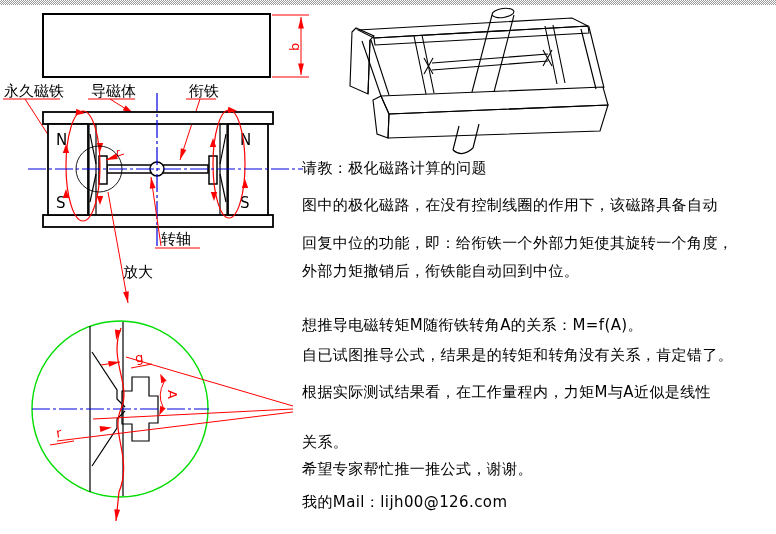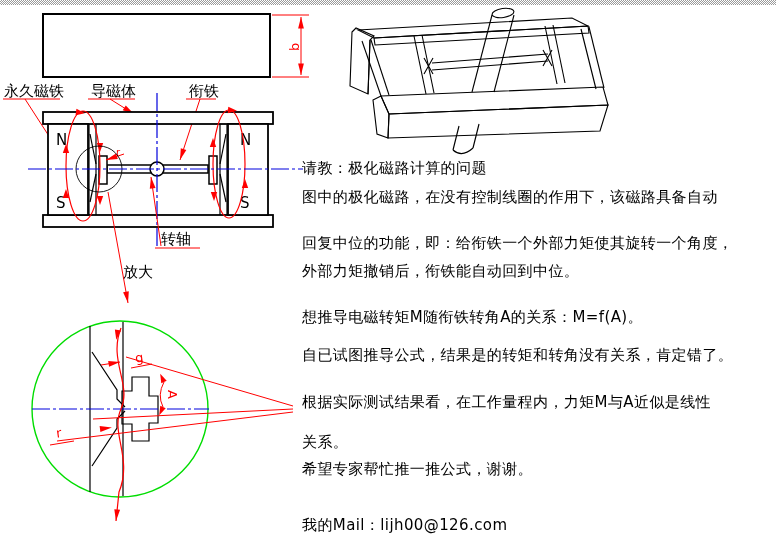--- a/index.html
+++ b/index.html
@@ -179,24 +179,24 @@
       <line x1="492" y1="15" x2="472" y2="92"></line>
       <line x1="514" y1="15" x2="494" y2="92"></line>
       <line x1="459" y1="126" x2="453" y2="150"></line>
       <line x1="479" y1="124" x2="473" y2="148"></line>
       <path d="M453,150 Q462,158 473,148"></path>
     </g>
   </svg>
 
   <div>
     <div class="qline" style="top:159px">请教：极化磁路计算的问题</div>
-    <div class="qline" style="top:188px">图中的极化磁路，在没有控制线圈的作用下，该磁路具备自动</div>
+    <div class="qline" style="top:196px">图中的极化磁路，在没有控制线圈的作用下，该磁路具备自动</div>
     <div class="qline" style="top:234px">回复中位的功能，即：给衔铁一个外部力矩使其旋转一个角度，</div>
     <div class="qline" style="top:262px">外部力矩撤销后，衔铁能自动回到中位。</div>
-    <div class="qline" style="top:308px">想推导电磁转矩M随衔铁转角A的关系：M=f(A)。</div>
+    <div class="qline" style="top:316px">想推导电磁转矩M随衔铁转角A的关系：M=f(A)。</div>
     <div class="qline" style="top:346px">自已试图推导公式，结果是的转矩和转角没有关系，肯定错了。</div>
-    <div class="qline" style="top:393px">根据实际测试结果看，在工作量程内，力矩M与A近似是线性</div>
+    <div class="qline" style="top:383px">根据实际测试结果看，在工作量程内，力矩M与A近似是线性</div>
     <div class="qline" style="top:433px">关系。</div>
     <div class="qline" style="top:460px">希望专家帮忙推一推公式，谢谢。</div>
-    <div class="qline" style="top:516px">我的Mail：lijh00@126.com</div>
+    <div class="qline" style="top:493px">我的Mail：lijh00@126.com</div>
   </div>
 
 </div>
 
 </body></html>

